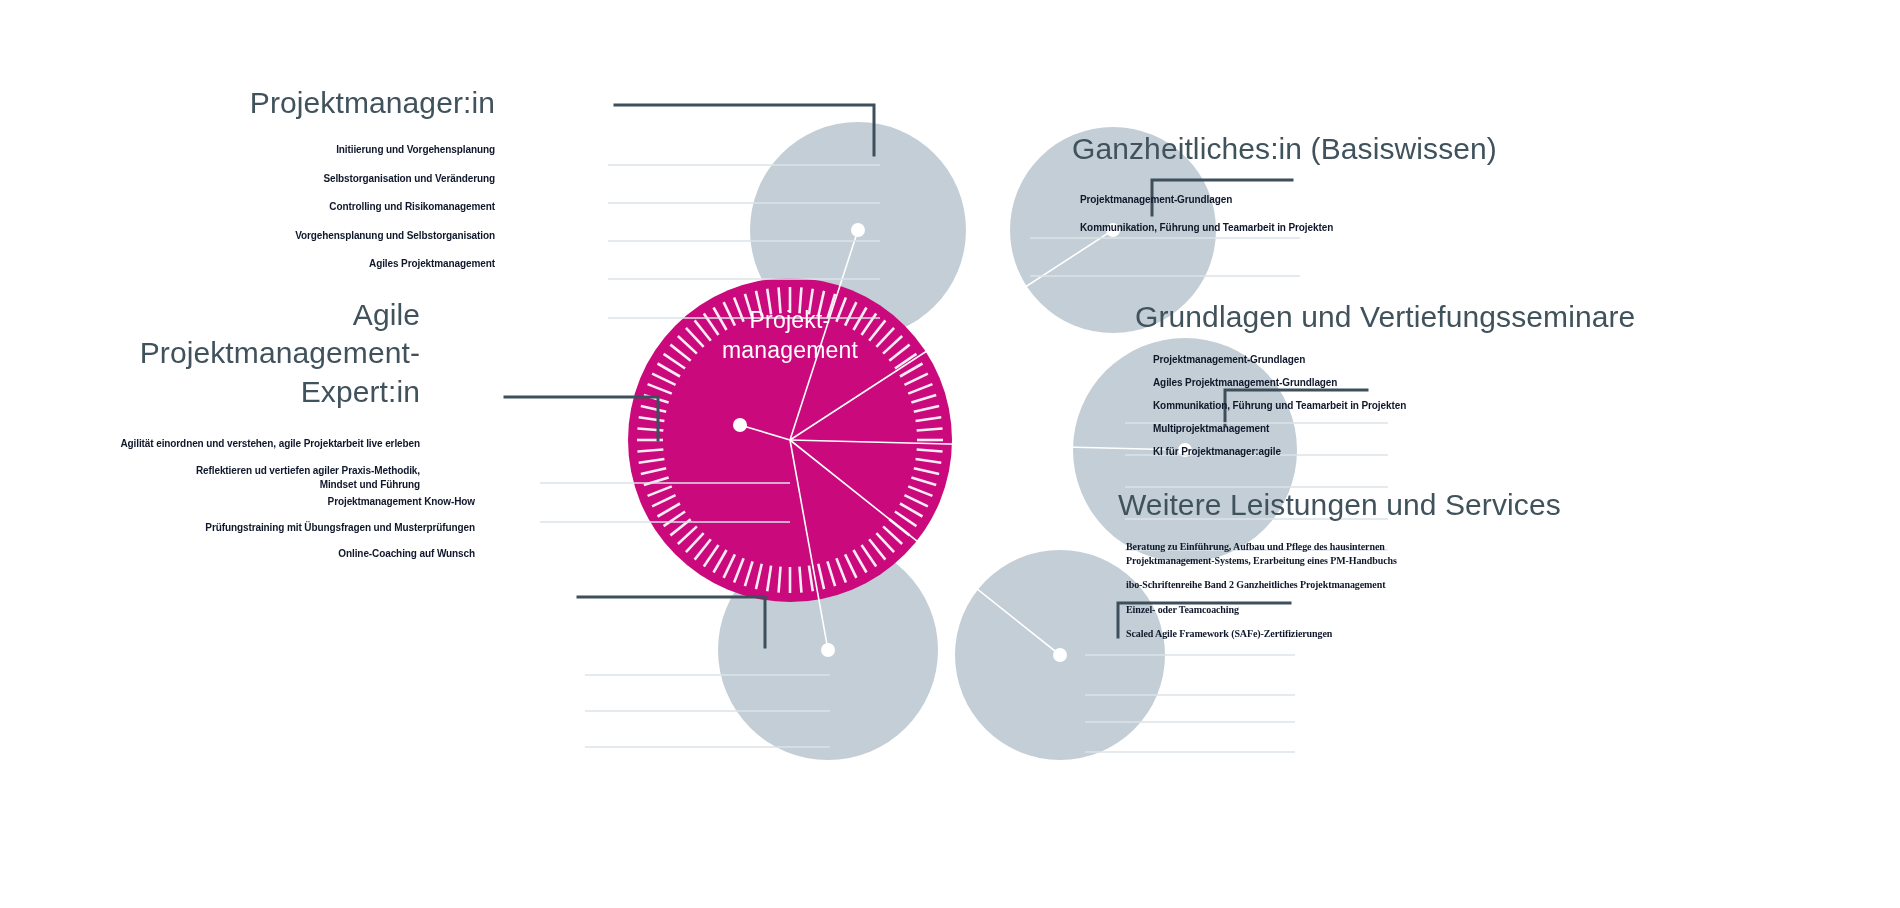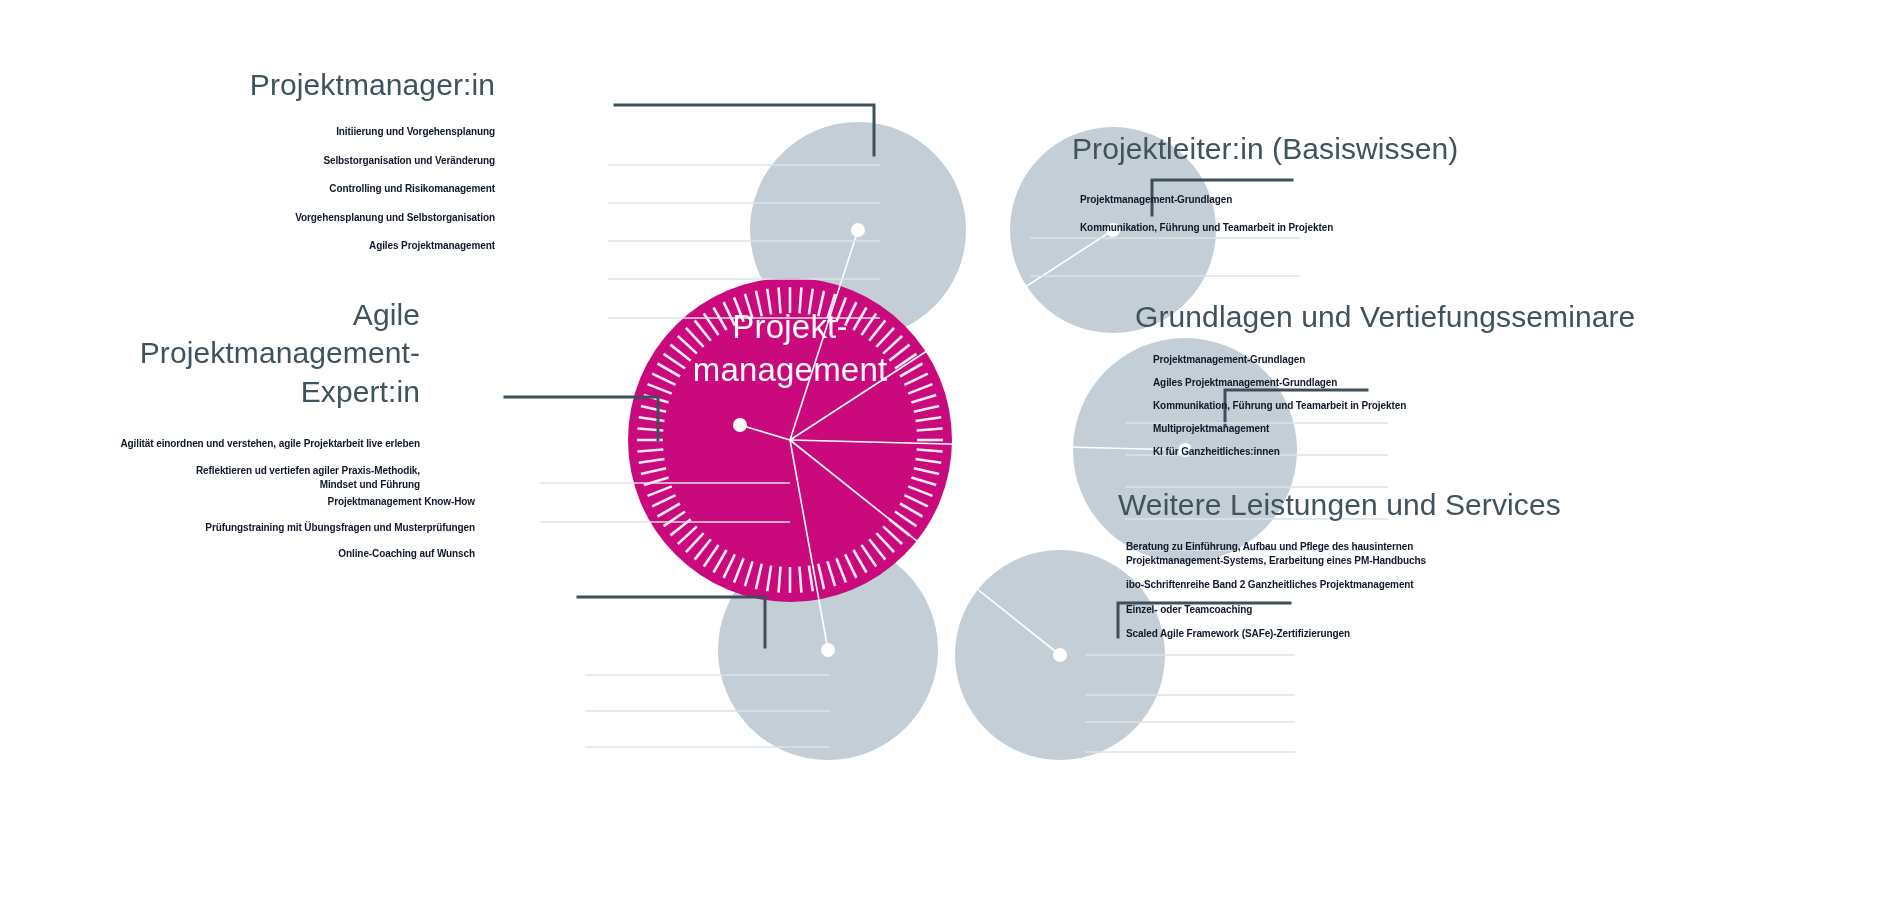--- a/index.html
+++ b/index.html
@@ -53,21 +53,21 @@
   }
 
   
   .align-right .group-title { text-align: right; }
   .align-right .items li { text-align: right; }
   .align-left .group-title { text-align: left; }
   .align-left .items li { text-align: left; }
 
   
   #grp-projektmanager {
-    left: 150px; top: 66px; width: 345px;
+    left: 150px; top: 84px; width: 345px;
   }
   #grp-projektmanager .items { margin-top: 22px; }
   #grp-projektmanager .items li { margin-bottom: 17.5px; }
 
   #grp-agile-expert {
     left: 60px; top: 296px; width: 360px;
   }
   #grp-agile-expert .items { margin-top: 26px; }
   #grp-agile-expert .items li { margin-bottom: 14px; line-height: 1.32; }
 
@@ -86,31 +86,31 @@
   #grp-grundlagen {
     left: 1135px; top: 298px; width: 560px;
   }
   #grp-grundlagen .items { margin-top: 18px; margin-left: 18px; }
   #grp-grundlagen .items li { margin-bottom: 12px; }
 
   #grp-weitere {
     left: 1118px; top: 486px; width: 520px;
   }
   #grp-weitere .items { margin-top: 16px; margin-left: 8px; }
-  #grp-weitere .items li { margin-bottom: 11px; line-height: 1.34; }
+  #grp-weitere .items li { margin-bottom: 11px; line-height: 1.34; font-family: Liberation Serif, serif; }
 
   
   #center-label {
     position: absolute;
     left: 650px;
     top: 306px;
     width: 280px;
     text-align: center;
     color: #ffffff;
-    font-size: 33px;
+    font-size: 23px;
     font-weight: 400;
     line-height: 1.30;
     letter-spacing: 0.2px;
     white-space: pre-line;
     pointer-events: none;
   }
 </style>
 </head>
 <body>
 
@@ -306,35 +306,35 @@
 
   <div class="group align-right" id="grp-zertifizierung">
     <ul class="items">
       <li>Projektmanagement Know-How</li>
       <li>Prüfungstraining mit Übungsfragen und Musterprüfungen</li>
       <li>Online-Coaching auf Wunsch</li>
     </ul>
   </div>
 
   <div class="group align-left" id="grp-projektleiter">
-    <div class="group-title">Projektleiter:in (Basiswissen)</div>
+    <div class="group-title">Ganzheitliches:in (Basiswissen)</div>
     <ul class="items">
       <li>Projektmanagement-Grundlagen</li>
       <li>Kommunikation, Führung und Teamarbeit in Projekten</li>
     </ul>
   </div>
 
   <div class="group align-left" id="grp-grundlagen">
     <div class="group-title">Grundlagen und Vertiefungsseminare</div>
     <ul class="items">
       <li>Projektmanagement-Grundlagen</li>
       <li>Agiles Projektmanagement-Grundlagen</li>
       <li>Kommunikation, Führung und Teamarbeit in Projekten</li>
       <li>Multiprojektmanagement</li>
-      <li>KI für Ganzheitliches:innen</li>
+      <li>KI für Projektmanager:agile</li>
     </ul>
   </div>
 
   <div class="group align-left" id="grp-weitere">
     <div class="group-title">Weitere Leistungen und Services</div>
     <ul class="items">
       <li>Beratung zu Einführung, Aufbau und Pflege des hausinternen
 Projektmanagement-Systems, Erarbeitung eines PM-Handbuchs</li>
       <li>ibo-Schriftenreihe Band 2 Ganzheitliches Projektmanagement</li>
       <li>Einzel- oder Teamcoaching</li>

